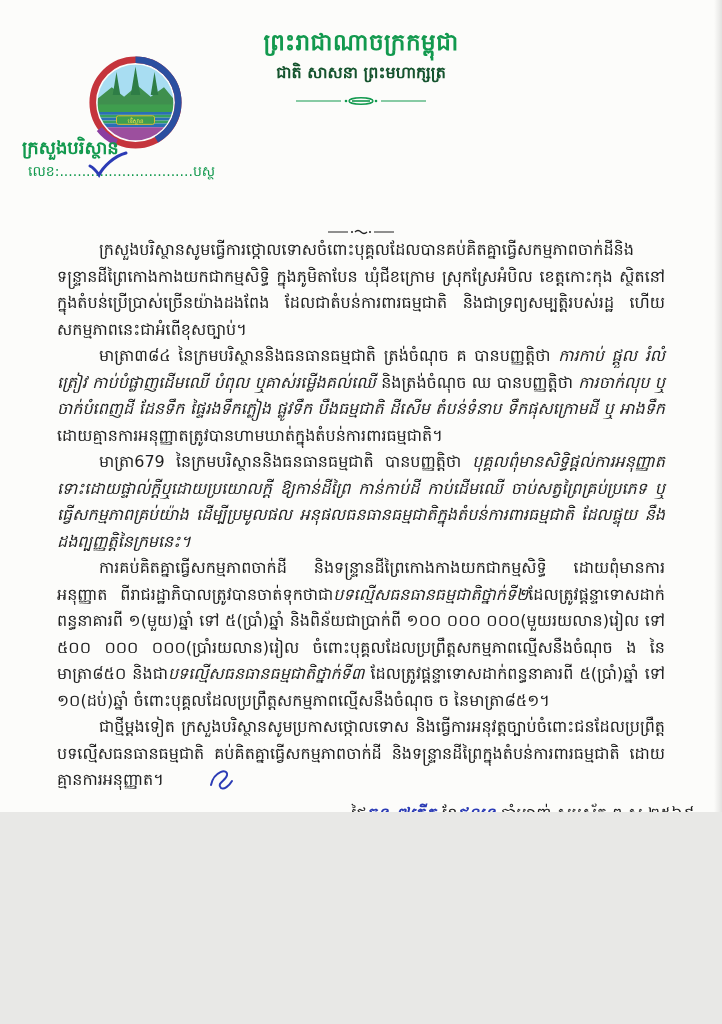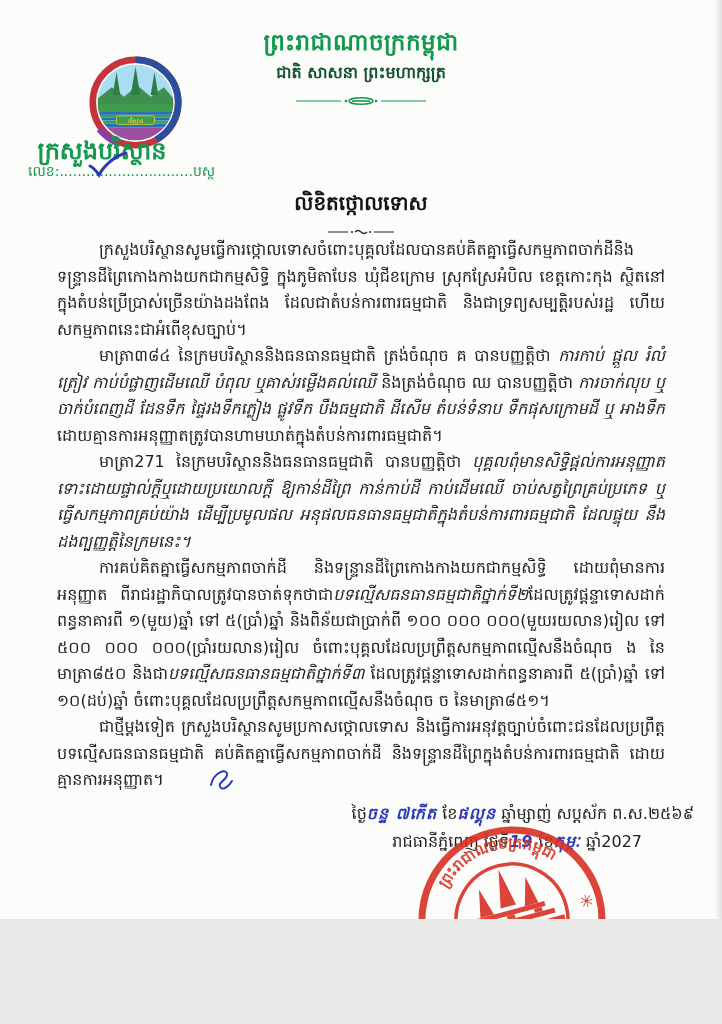--- a/index.html
+++ b/index.html
@@ -1,30 +1,30 @@
 <!DOCTYPE html>
 <html><head>
 <meta charset="utf-8">
 <style>
   html,body{margin:0;padding:0;background:#e8e8e6;}
-  .page{position:relative;width:722px;height:919px;background:#fcfcfa;margin:0 auto;
+  .page{position:relative;width:722px;height:812px;background:#fcfcfa;margin:0 auto;
         font-family:"DejaVu Sans","Liberation Sans",sans-serif;color:#1d1d1d;overflow:hidden;}
   .page::after{content:"";position:absolute;top:0;right:0;width:8px;height:100%;
         background:linear-gradient(to right,rgba(0,0,0,0),rgba(0,0,0,.10));pointer-events:none;}
 
   
   .letterhead{position:relative;height:237px;}
   .kingdom{position:absolute;top:28px;left:0;width:100%;text-align:center;
         font-size:23px;font-weight:bold;color:#12994e;letter-spacing:.5px;}
   .motto{position:absolute;top:62px;left:0;width:100%;text-align:center;
         font-size:16px;font-weight:bold;color:#14532d;}
   .orn-green{position:absolute;top:92px;left:0;width:100%;text-align:center;}
   .emblem{position:absolute;left:88px;top:55px;width:95px;height:95px;}
-  .ministry-name{position:absolute;left:22px;top:136px;width:160px;text-align:center;
-        font-size:24px;font-weight:bold;color:#12994e;}
+  .ministry-name{position:absolute;left:22px;top:136px;width:160px;
+        font-size:18px;font-weight:bold;color:#12994e;}
   .ref-line{position:absolute;left:28px;top:162px;font-size:14px;color:#12994e;white-space:nowrap;}
   .ref-check{position:absolute;left:86px;top:150px;}
 
   .doc-title{position:absolute;top:190px;left:0;width:100%;text-align:center;
         font-size:20px;font-weight:bold;color:#141414;}
   .orn-black{position:absolute;top:221px;left:0;width:100%;text-align:center;}
 
   
   .content{padding:0 57px;font-size:16px;line-height:26.5px;text-align:justify;}
   .content p{margin:0;text-indent:42px;}
@@ -100,36 +100,35 @@
 
     <div class="ref-line">
       <span>លេខ:</span><span>...........</span><span>...................</span><span>បស្ថ</span>
     </div>
     <div class="ref-check">
       <svg width="44" height="30" viewBox="0 0 44 30">
         <path d="M4,16 C8,18 11,22 13,25 C17,17 28,6 40,3" fill="none" stroke="#2b3bb5" stroke-width="3" stroke-linecap="round"></path>
       </svg>
     </div>
 
-    <div class="doc-title">លិខិតថ្កោលទោស</div>
     <div class="orn-black">
       <svg width="70" height="8" viewBox="0 0 70 8">
         <line x1="2" y1="4" x2="22" y2="4" stroke="#222" stroke-width="1"></line>
         <line x1="48" y1="4" x2="68" y2="4" stroke="#222" stroke-width="1"></line>
         <circle cx="26" cy="4" r="1" fill="#222"></circle>
         <circle cx="44" cy="4" r="1" fill="#222"></circle>
         <path d="M29,4 q3,-3 6,0 q3,3 6,0" fill="none" stroke="#222" stroke-width="1.3"></path>
       </svg>
     </div>
   </div>
 
   <div class="content">
     <p><span>ក្រសួងបរិស្ថានសូមធ្វើការថ្កោលទោសចំពោះបុគ្គលដែលបានគប់គិតគ្នាធ្វើសកម្មភាពចាក់ដីនិង ទន្ទ្រានដីព្រៃកោងកាងយកជាកម្មសិទ្ធិ ក្នុងភូមិតាបែន ឃុំជីខក្រោម ស្រុកស្រែអំបិល ខេត្តកោះកុង ស្ថិតនៅ ក្នុងតំបន់ប្រើប្រាស់ច្រើនយ៉ាងដងពែង ដែលជាតំបន់ការពារធម្មជាតិ និងជាទ្រព្យសម្បត្តិរបស់រដ្ឋ ហើយ សកម្មភាពនេះជាអំពើខុសច្បាប់។</span></p>
     <p><span class="seg-n">មាត្រា៣៨៤ នៃក្រមបរិស្ថាននិងធនធានធម្មជាតិ ត្រង់ចំណុច គ បានបញ្ញត្តិថា </span><span class="seg-i">ការកាប់ ផ្ដួល រំលំ ត្រៀវ កាប់បំផ្លាញដើមឈើ បំពុល ឬគាស់រម្លើងគល់ឈើ </span><span class="seg-n">និងត្រង់ចំណុច ឈ បានបញ្ញត្តិថា </span><span class="seg-i">ការចាក់លុប ឬចាក់បំពេញដី ដែនទឹក ផ្ទៃរងទឹកភ្លៀង ផ្លូវទឹក បឹងធម្មជាតិ ដីសើម តំបន់ទំនាប ទឹកផុសក្រោមដី ឬ អាងទឹក </span><span class="seg-n">ដោយគ្មានការអនុញ្ញាតត្រូវបានហាមឃាត់ក្នុងតំបន់ការពារធម្មជាតិ។</span></p>
-    <p><span class="seg-n">មាត្រា271 នៃក្រមបរិស្ថាននិងធនធានធម្មជាតិ បានបញ្ញត្តិថា </span><span class="seg-i">បុគ្គលពុំមានសិទ្ធិផ្ដល់ការអនុញ្ញាត ទោះដោយផ្ទាល់ក្ដីឬដោយប្រយោលក្ដី ឱ្យកាន់ដីព្រៃ កាន់កាប់ដី កាប់ដើមឈើ ចាប់សត្វព្រៃគ្រប់ប្រភេទ ឬ ធ្វើសកម្មភាពគ្រប់យ៉ាង ដើម្បីប្រមូលផល អនុផលធនធានធម្មជាតិក្នុងតំបន់ការពារធម្មជាតិ ដែលផ្ទុយ នឹងដងព្បញ្ញត្តិនៃក្រមនេះ។</span></p>
+    <p><span class="seg-n">មាត្រា679 នៃក្រមបរិស្ថាននិងធនធានធម្មជាតិ បានបញ្ញត្តិថា </span><span class="seg-i">បុគ្គលពុំមានសិទ្ធិផ្ដល់ការអនុញ្ញាត ទោះដោយផ្ទាល់ក្ដីឬដោយប្រយោលក្ដី ឱ្យកាន់ដីព្រៃ កាន់កាប់ដី កាប់ដើមឈើ ចាប់សត្វព្រៃគ្រប់ប្រភេទ ឬ ធ្វើសកម្មភាពគ្រប់យ៉ាង ដើម្បីប្រមូលផល អនុផលធនធានធម្មជាតិក្នុងតំបន់ការពារធម្មជាតិ ដែលផ្ទុយ នឹងដងព្បញ្ញត្តិនៃក្រមនេះ។</span></p>
     <p><span class="seg-n">ការគប់គិតគ្នាធ្វើសកម្មភាពចាក់ដី និងទន្ទ្រានដីព្រៃកោងកាងយកជាកម្មសិទ្ធិ ដោយពុំមានការ អនុញ្ញាត ពីរាជរដ្ឋាភិបាលត្រូវបានចាត់ទុកថាជា</span><span class="seg-i">បទល្មើសធនធានធម្មជាតិថ្នាក់ទី២</span><span class="seg-n">ដែលត្រូវផ្ដន្ទាទោសដាក់ ពន្ធនាគារពី ១(មួយ)ឆ្នាំ ទៅ ៥(ប្រាំ)ឆ្នាំ និងពិន័យជាប្រាក់ពី ១០០ ០០០ ០០០(មួយរយលាន)រៀល ទៅ ៥០០ ០០០ ០០០(ប្រាំរយលាន)រៀល ចំពោះបុគ្គលដែលប្រព្រឹត្តសកម្មភាពល្មើសនឹងចំណុច ង នៃ មាត្រា៨៥០ និងជា</span><span class="seg-i">បទល្មើសធនធានធម្មជាតិថ្នាក់ទី៣</span><span class="seg-n"> ដែលត្រូវផ្ដន្ទាទោសដាក់ពន្ធនាគារពី ៥(ប្រាំ)ឆ្នាំ ទៅ ១០(ដប់)ឆ្នាំ ចំពោះបុគ្គលដែលប្រព្រឹត្តសកម្មភាពល្មើសនឹងចំណុច ច នៃមាត្រា៨៥១។</span></p>
     <p><span>ជាថ្មីម្ដងទៀត ក្រសួងបរិស្ថានសូមប្រកាសថ្កោលទោស និងធ្វើការអនុវត្តច្បាប់ចំពោះជនដែលប្រព្រឹត្ត បទល្មើសធនធានធម្មជាតិ គប់គិតគ្នាធ្វើសកម្មភាពចាក់ដី និងទន្ទ្រានដីព្រៃក្នុងតំបន់ការពារធម្មជាតិ ដោយ គ្មានការអនុញ្ញាត។</span><span class="initial-mark"><svg width="26" height="24" viewBox="0 0 26 24">
             <path d="M3,18 C6,4 20,1 19,8 C18,14 8,16 13,21 C16,23 21,19 24,14" fill="none" stroke="#2b3bb5" stroke-width="2" stroke-linecap="round"></path>
           </svg></span></p>
   </div>
 
   <div class="date-block">
     <div class="date-l1">
       <span>ថ្ងៃ</span><span class="hand">ចន្ទ ៧កើត</span>
       <span>ខែ</span><span class="hand">ផល្គុន</span>

